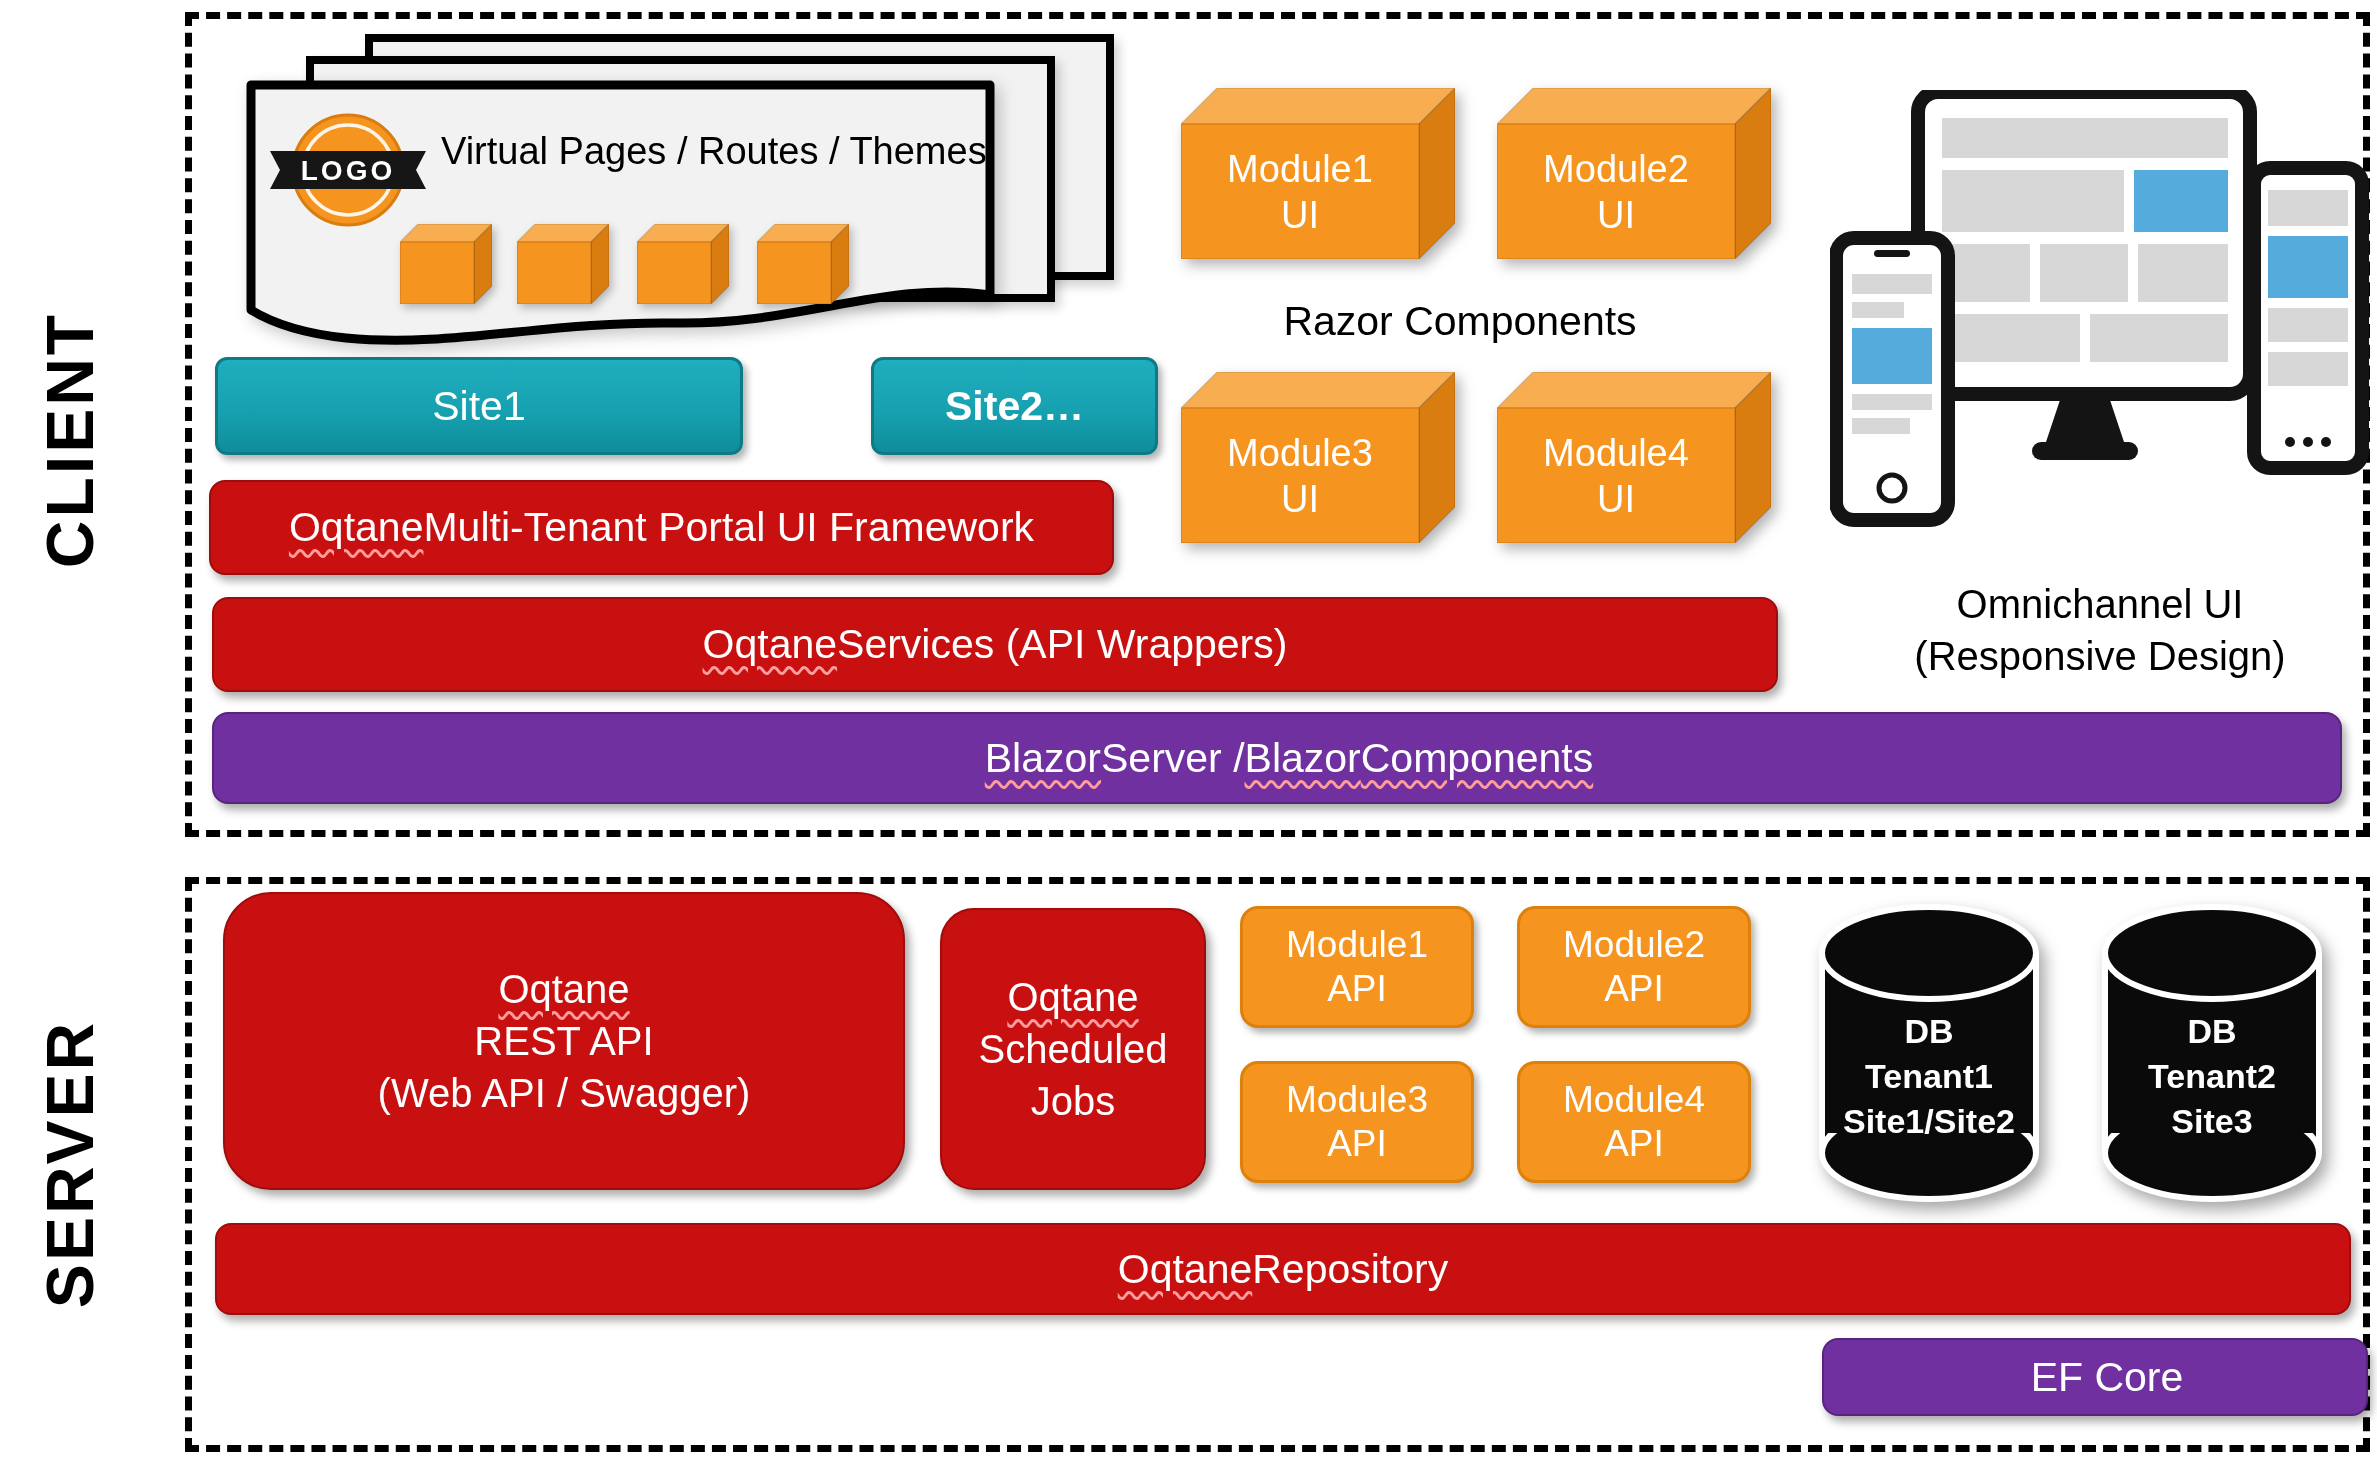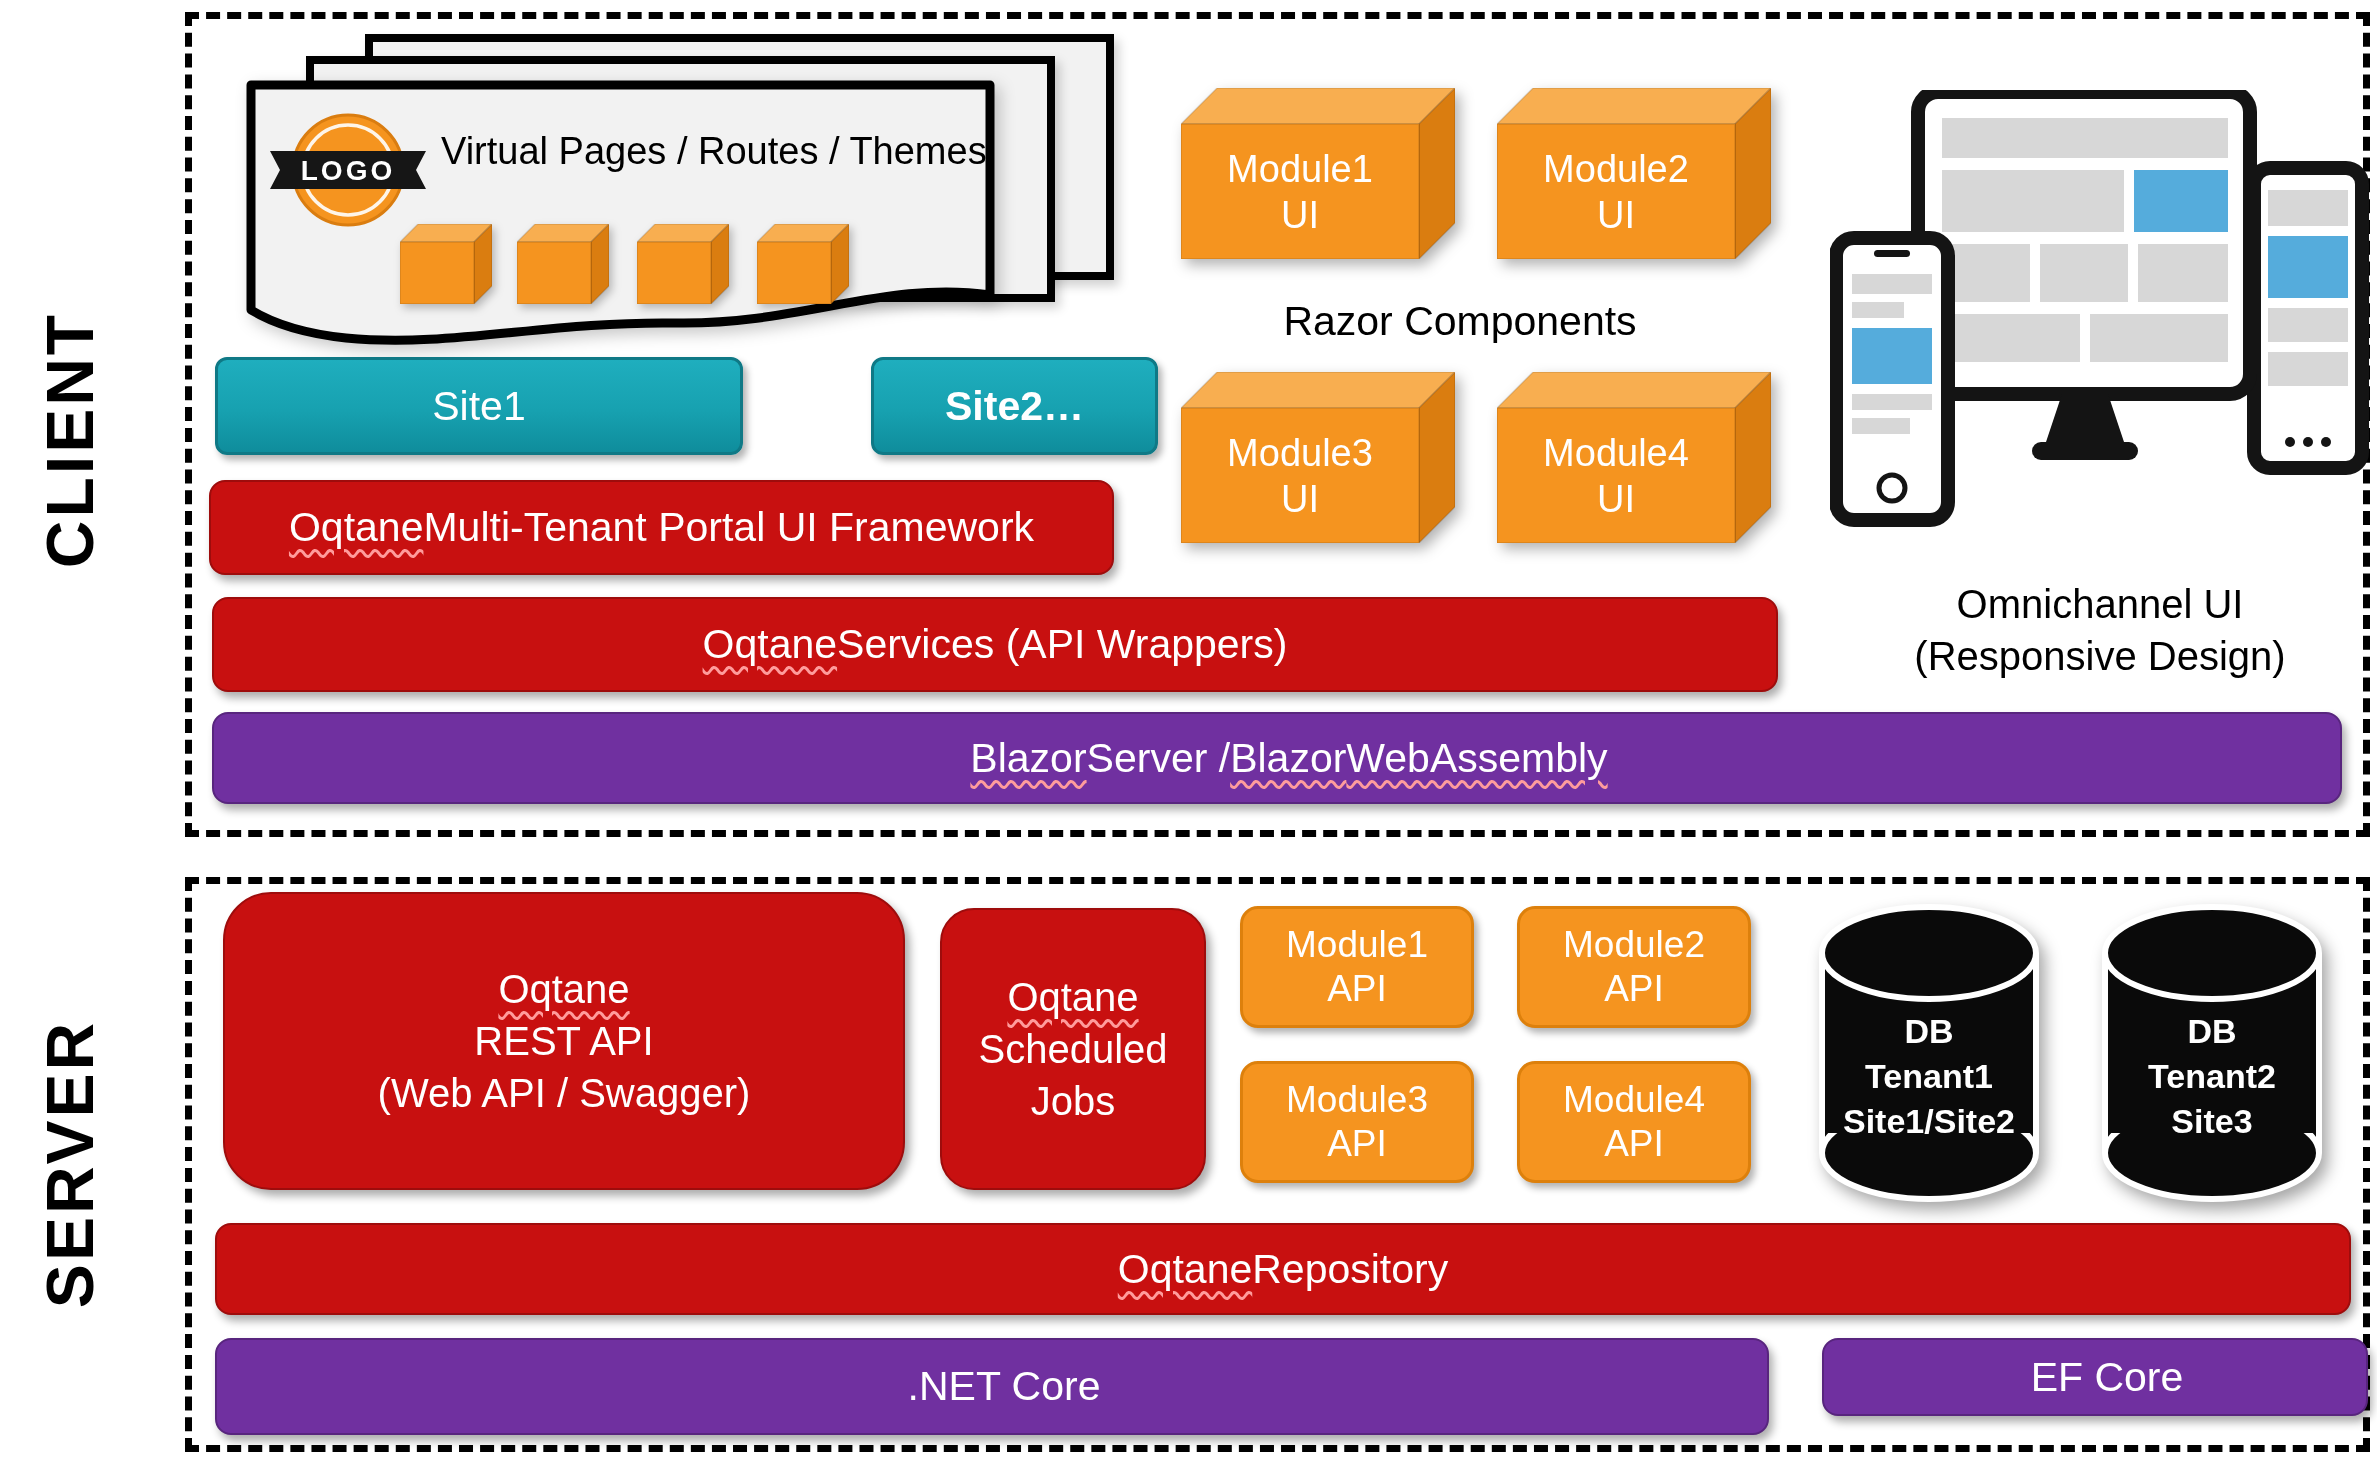--- a/index.html
+++ b/index.html
@@ -167,21 +167,21 @@
     </div>
   <div class="bar red services">
       <span class="squiggle">Oqtane</span>
       <span> Services (API Wrappers)</span>
     </div>
   <div class="bar purple blazor">
       <span class="squiggle">Blazor</span>
       <span> Server / </span>
       <span class="squiggle">Blazor</span>
       <span> </span>
-      <span class="squiggle">WebAssembly</span>
+      <span class="squiggle">Components</span>
     </div>
 
   <div class="cube m1">
     <svg viewBox="0 0 274 171">
       <polygon class="cube-top" points="0,36 36,0 274,0 238,36"></polygon>
       <polygon class="cube-side" points="238,36 274,0 274,135 238,171"></polygon>
       <rect class="cube-front" x="0" y="36" width="238" height="135"></rect>
     </svg>
     <div class="cube-label">
         <div>Module1</div>
@@ -319,16 +319,15 @@
         <div>DB</div>
         <div>Tenant2</div>
         <div>Site3</div>
       </div>
   </div>
 
   <div class="bar red repo">
       <span class="squiggle">Oqtane</span>
       <span> Repository</span>
     </div>
-  <div class="bar purple dotnet">.NET Core</div>
   <div class="bar purple efcore">EF Core</div>
 
 </div>
 
 </body></html>

